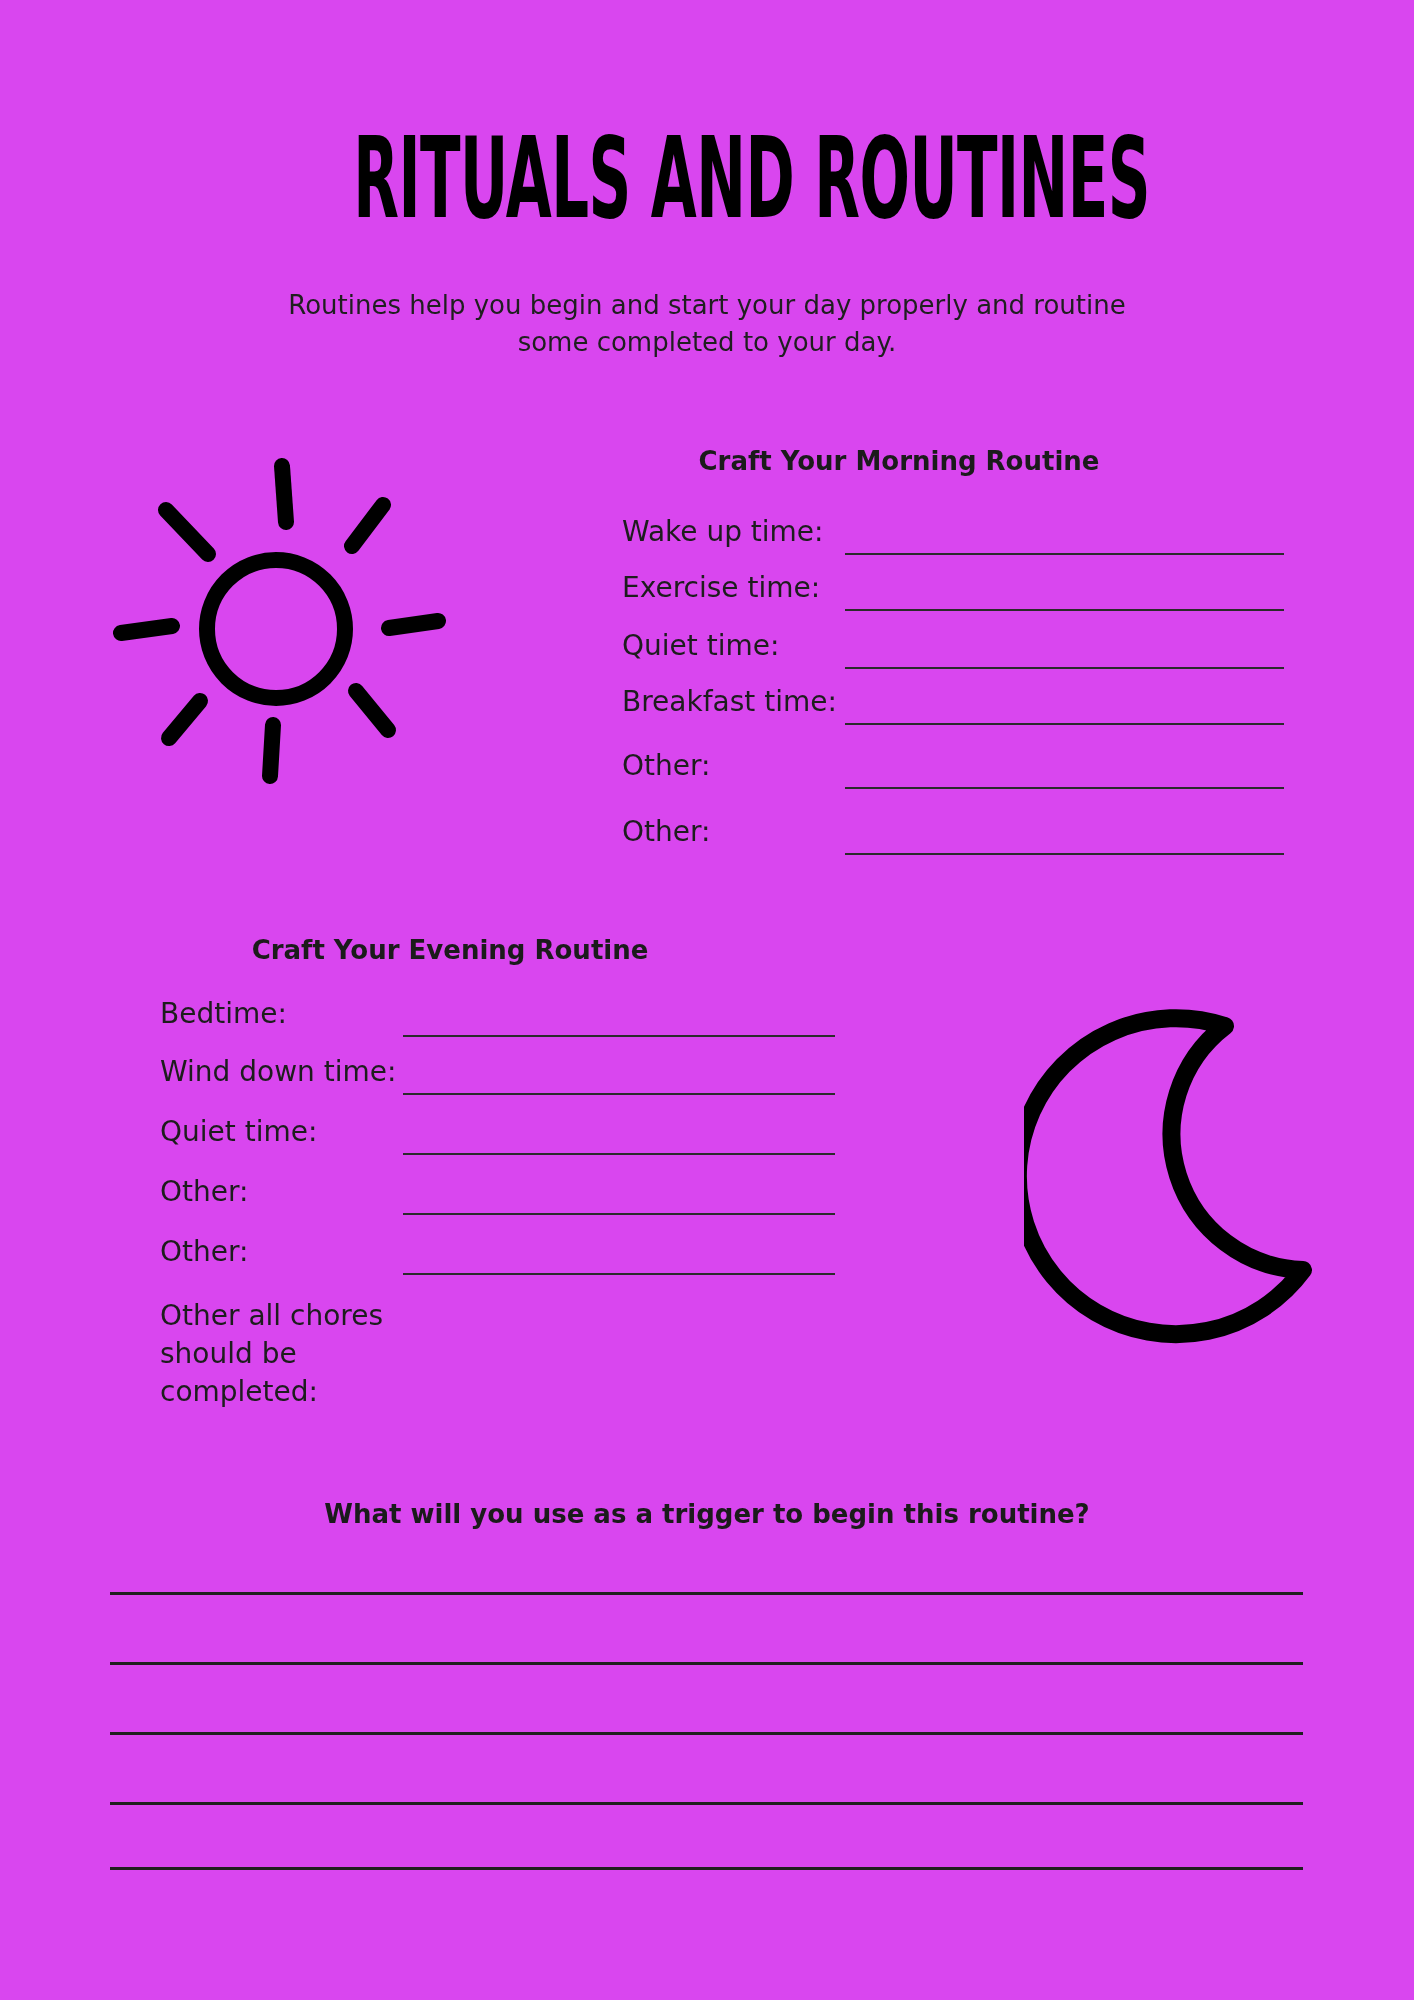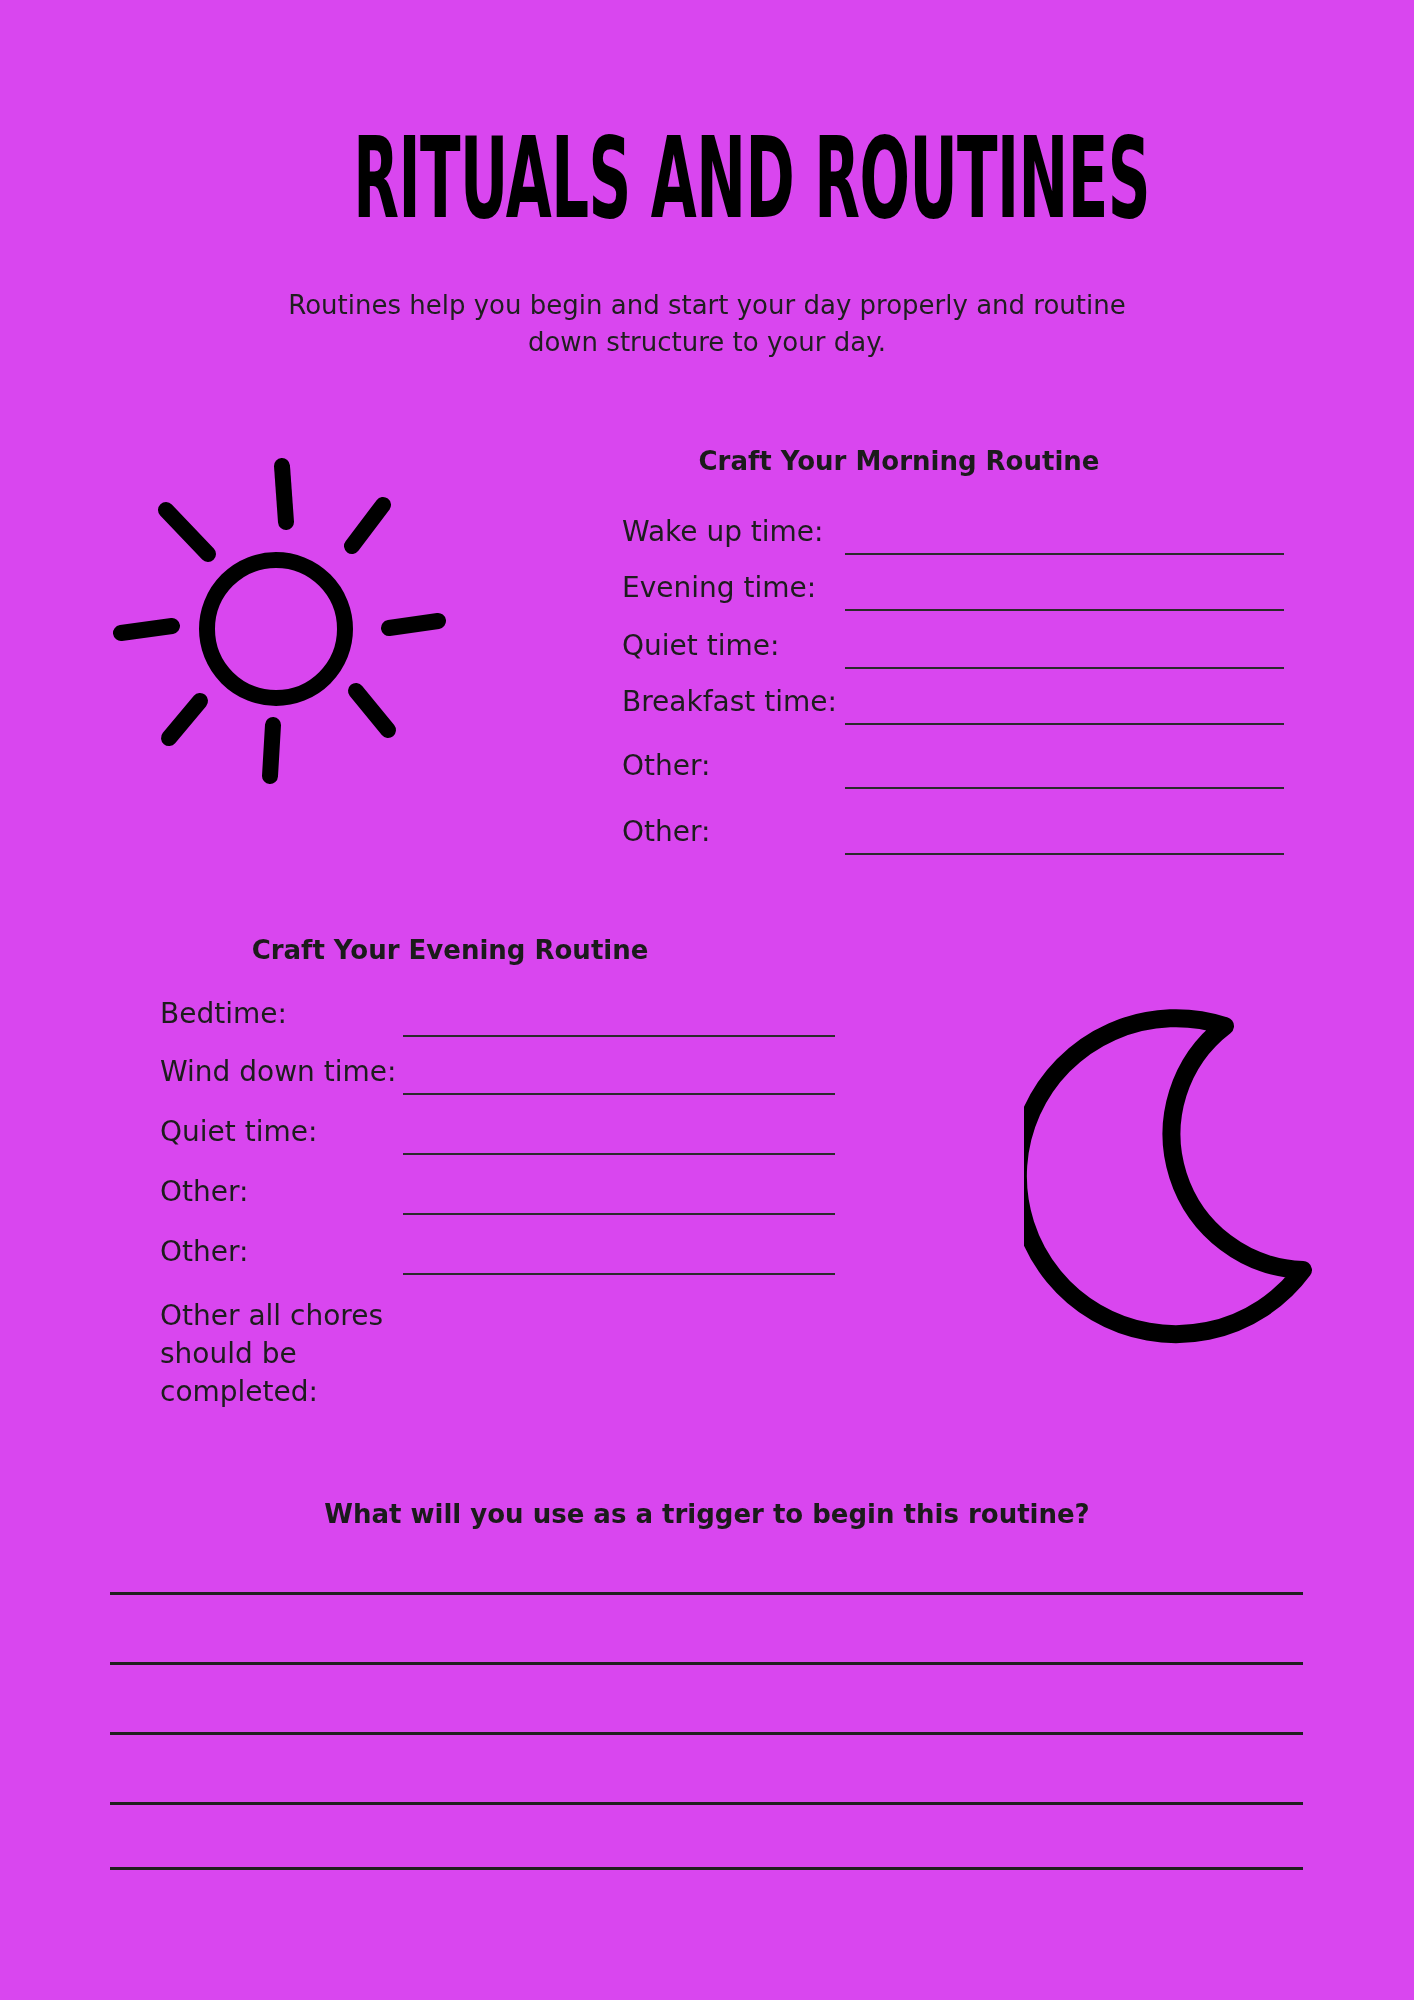--- a/index.html
+++ b/index.html
@@ -113,21 +113,21 @@
 <body>
 
 <div class="page">
 
   <div class="title-wrap">
     <span class="title-text">RITUALS AND ROUTINES</span>
   </div>
 
   <div class="subtitle">
     <div>Routines help you begin and start your day properly and routine</div>
-    <div>down structure to your day.</div>
+    <div>some completed to your day.</div>
   </div>
 
   <div class="sun-box">
     <svg viewBox="0 0 335 338" xmlns="http://www.w3.org/2000/svg" aria-hidden="true">
       <g fill="none" stroke="#000000" stroke-linecap="round">
         <circle cx="164" cy="177" r="69" stroke-width="16"></circle>
         <path d="M 110 132 A 72 72 0 0 1 132 115" stroke-width="9"></path>
         <line x1="170" y1="14" x2="174" y2="70" stroke-width="16"></line>
         <line x1="271" y1="53" x2="240" y2="94" stroke-width="16"></line>
         <line x1="277" y1="176" x2="326" y2="169" stroke-width="16"></line>
@@ -140,21 +140,21 @@
     </svg>
   </div>
 
   <div class="section-heading heading-morning">Craft Your Morning Routine</div>
 
   <div class="field-row m-row" style="top:511px">
     <span class="field-label">Wake up time:</span>
     <span class="field-line"></span>
   </div>
   <div class="field-row m-row" style="top:567px">
-    <span class="field-label">Evening time:</span>
+    <span class="field-label">Exercise time:</span>
     <span class="field-line"></span>
   </div>
   <div class="field-row m-row" style="top:625px">
     <span class="field-label">Quiet time:</span>
     <span class="field-line"></span>
   </div>
   <div class="field-row m-row" style="top:681px">
     <span class="field-label">Breakfast time:</span>
     <span class="field-line"></span>
   </div>

